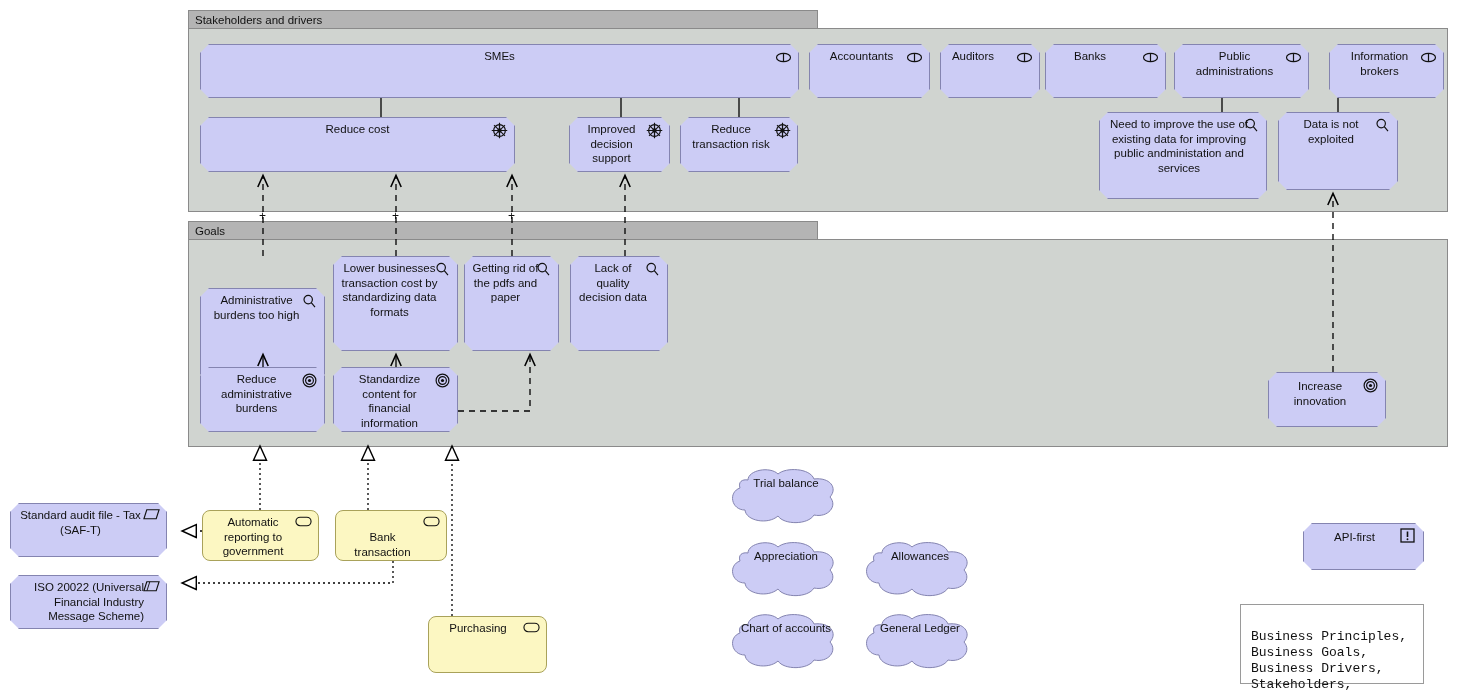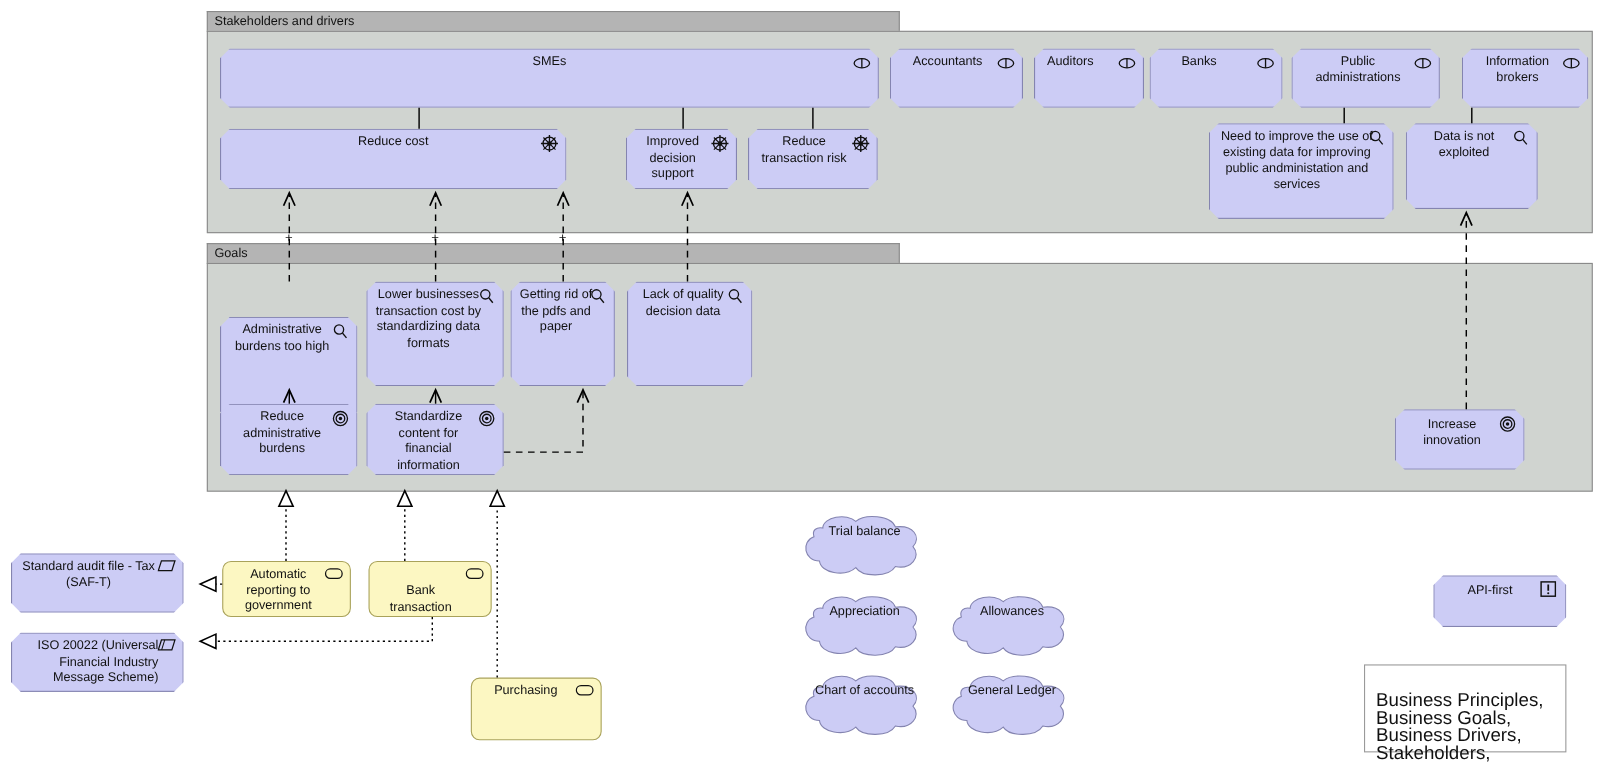--- a/index.html
+++ b/index.html
@@ -27,21 +27,21 @@
   
   .eicon{position:absolute;right:6px;top:4px;width:17px;height:17px;}
   .eicon svg{display:block;}
 
   
   .cloud{position:absolute;}
   .cloud .ctext{position:absolute;left:0;right:0;top:9px;text-align:center;font-size:11.5px;color:#111;}
 
   
   .note{position:absolute;background:#ffffff;border:1px solid #9a9a9a;box-sizing:border-box;
-        font-size:17px;line-height:16px;padding:8px 10px;white-space:pre-line;text-align:left;}
+        font-size:13px;line-height:16px;padding:8px 10px;white-space:pre-line;text-align:left;font-family:Liberation Mono, monospace;}
 
   
   #wires{position:absolute;left:0;top:0;width:1459px;height:694px;pointer-events:none;}
   .plus{position:absolute;font-size:12px;line-height:12px;color:#111;}
 </style>
 </head>
 <body>
 
 <div id="canvas">
 
@@ -200,21 +200,21 @@
   <div class="el motiv" style="left:464px;top:256px;width:95px;height:95px;">
     <span class="lbl" style="padding:4px 16px 0 4px;">Getting rid of the pdfs and paper</span>
     <span class="eicon">
       <svg width="17" height="17" viewBox="0 0 17 17">
           <circle cx="7.2" cy="6.6" r="4.2" fill="none" stroke="#111" stroke-width="1.2"></circle>
           <line x1="10.3" y1="9.7" x2="14" y2="14.2" stroke="#111" stroke-width="1.2"></line>
         </svg>
     </span>
   </div>
 
-  <div class="el motiv" style="left:570px;top:256px;width:114px;height:95px;">
+  <div class="el motiv" style="left:570px;top:256px;width:98px;height:95px;">
     <span class="lbl" style="padding:4px 18px 0 6px;">Lack of quality decision data</span>
     <span class="eicon">
       <svg width="17" height="17" viewBox="0 0 17 17">
           <circle cx="7.2" cy="6.6" r="4.2" fill="none" stroke="#111" stroke-width="1.2"></circle>
           <line x1="10.3" y1="9.7" x2="14" y2="14.2" stroke="#111" stroke-width="1.2"></line>
         </svg>
     </span>
   </div>
 
   <div class="el motiv" style="left:200px;top:367px;width:125px;height:65px;">

